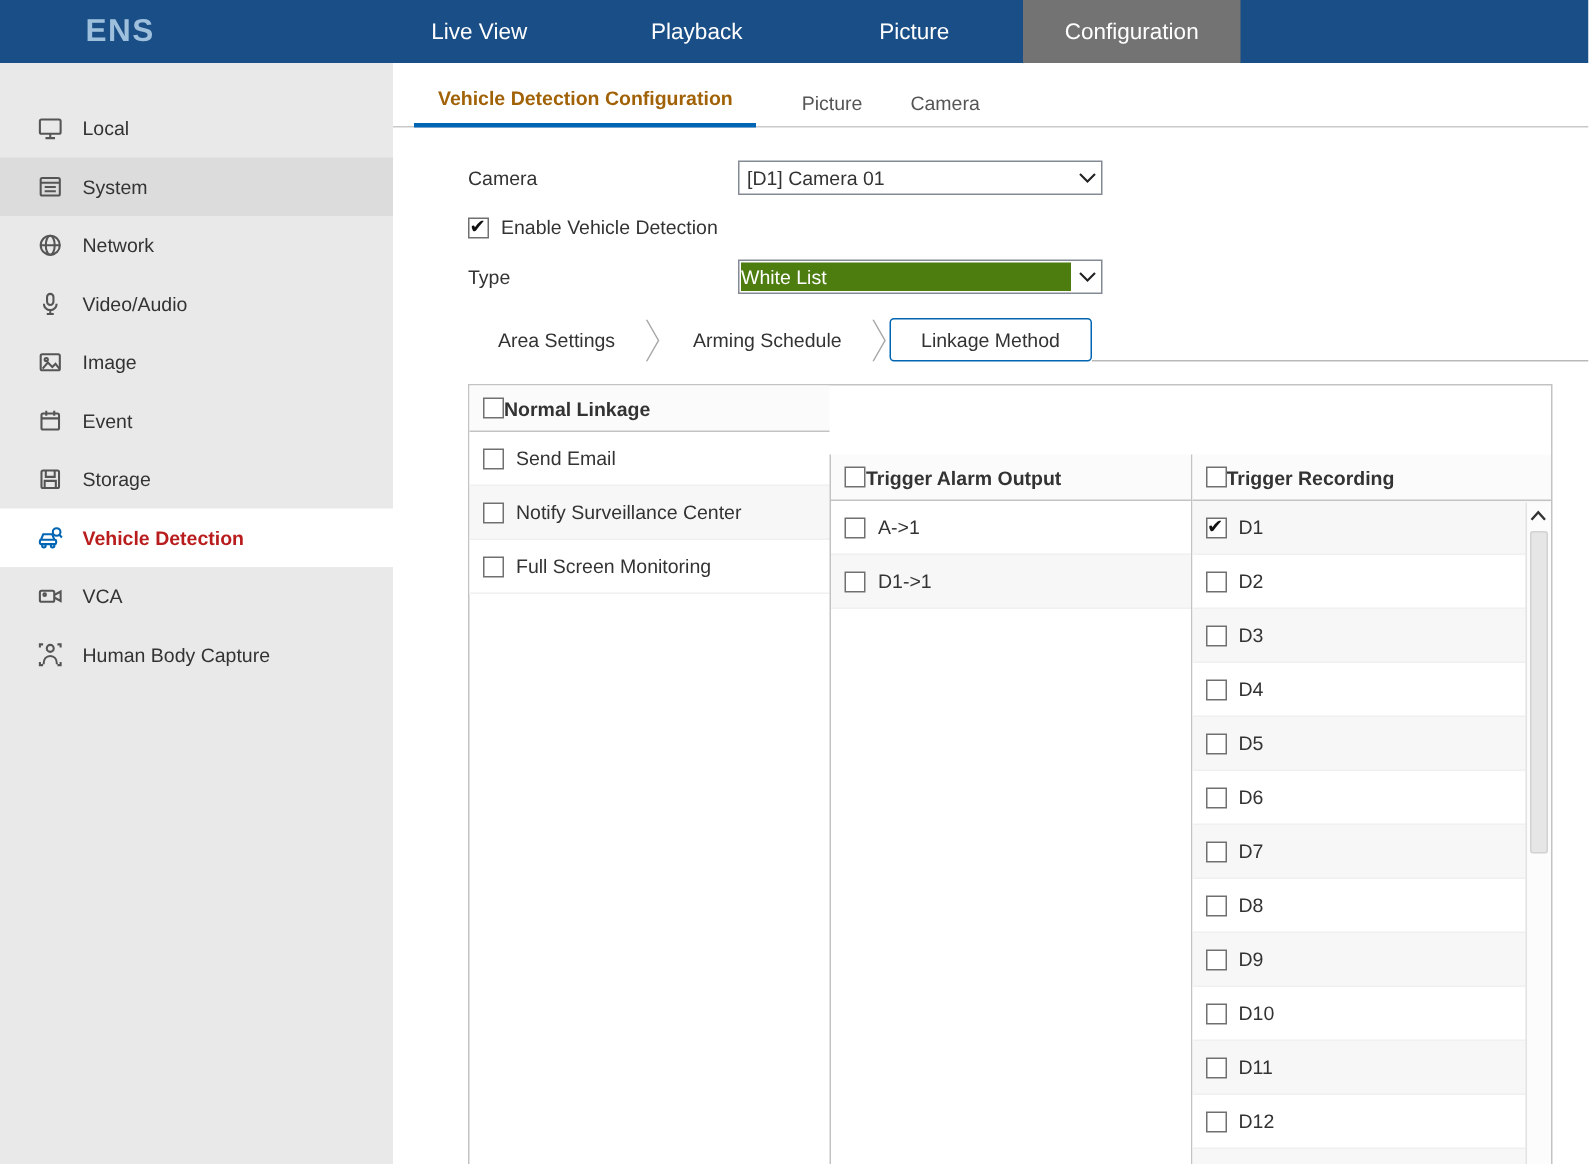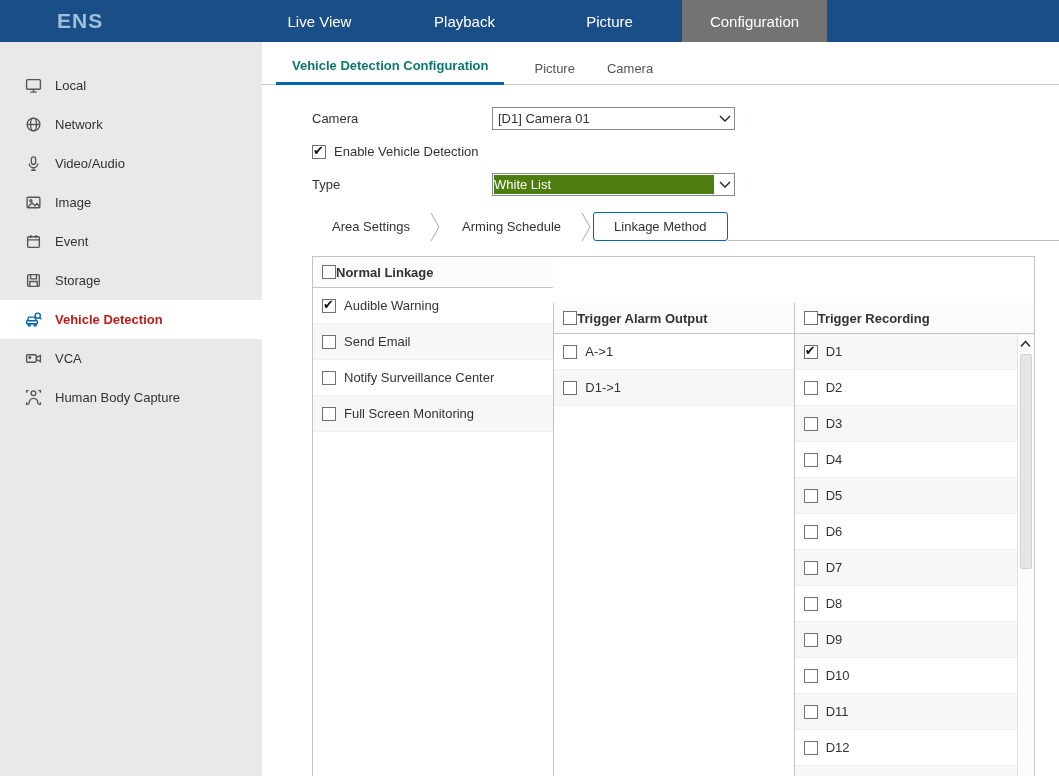--- a/index.html
+++ b/index.html
@@ -23,21 +23,21 @@
   .side-item .icon { width: 17px; height: 17px; color: #555; flex: none; display: flex; }
   .side-item.alt { background: #dcdcdc; }
   .side-item.active { background: #fff; color: #b91c1c; font-weight: bold; }
   .side-item.active .icon { color: #0065b3; }
 
   .content { flex: 1; background: #fff; padding-top: 16px; }
 
   
   .tabs { display: flex; align-items: flex-end; border-bottom: 1px solid #c9c9c9; padding-left: 14px; }
   .tab { padding: 0 16px 9px 16px; cursor: pointer; color: #555; margin-bottom: -1px; }
-  .tab.active { color: #0f766e; font-weight: bold; border-bottom: 3px solid #0065b3; }
+  .tab.active { color: #a16207; font-weight: bold; border-bottom: 3px solid #0065b3; }
   .tab.gap { margin-left: 14px; }
 
   
   .form { margin-left: 50px; margin-top: 22px; }
   .form-row { display: flex; align-items: center; margin-bottom: 14px; }
   .form-label { width: 180px; }
   .select { width: 243px; height: 23px; border: 1px solid #848a93; background: #fff;
             display: flex; align-items: center; position: relative; cursor: pointer; }
   .select .sel-text { flex: 1; padding-left: 5px; overflow: hidden; white-space: nowrap; }
   .select .sel-text.selected { background: #4d7c0f; color: #fff; margin: 1px 20px 1px 1px; padding: 2px 0; }
@@ -102,20 +102,29 @@
     <div class="side-item">
       <span class="icon">
         <svg viewBox="0 0 16 16" fill="none" stroke="currentColor" stroke-width="1.3">
             <rect x="1.5" y="2.5" width="13" height="9" rx="1"></rect>
             <path d="M5 14.2h6M8 11.5v2.7"></path>
           </svg>
       </span>
       <span>Local</span>
     </div>
 
+    <div class="side-item alt">
+      <span class="icon">
+        <svg viewBox="0 0 16 16" fill="none" stroke="currentColor" stroke-width="1.3">
+            <rect x="2" y="2.5" width="12" height="11" rx="1"></rect>
+            <path d="M2 5.5h12M4.5 8.2h7M4.5 10.8h7"></path>
+          </svg>
+      </span>
+      <span>System</span>
+    </div>
 
     <div class="side-item">
       <span class="icon">
         <svg viewBox="0 0 16 16" fill="none" stroke="currentColor" stroke-width="1.3">
             <circle cx="8" cy="8" r="6"></circle>
             <ellipse cx="8" cy="8" rx="2.8" ry="6"></ellipse>
             <path d="M2 8h12"></path>
           </svg>
       </span>
       <span>Network</span>
@@ -261,24 +270,20 @@
     </div>
 
     <div class="linkage-table">
 
       <div class="ltcol c1">
         <div class="ltcol-header">
           <input type="checkbox" style="">
           <span>Normal Linkage</span>
         </div>
         <div class="ltcol-body">
-          <label class="ltrow">
-            <input type="checkbox" checked="" style="">
-            <span>Audible Warning</span>
-          </label>
           <label class="ltrow">
             <input type="checkbox" style="">
             <span>Send Email</span>
           </label>
           <label class="ltrow">
             <input type="checkbox" style="">
             <span>Notify Surveillance Center</span>
           </label>
           <label class="ltrow">
             <input type="checkbox" style="">

